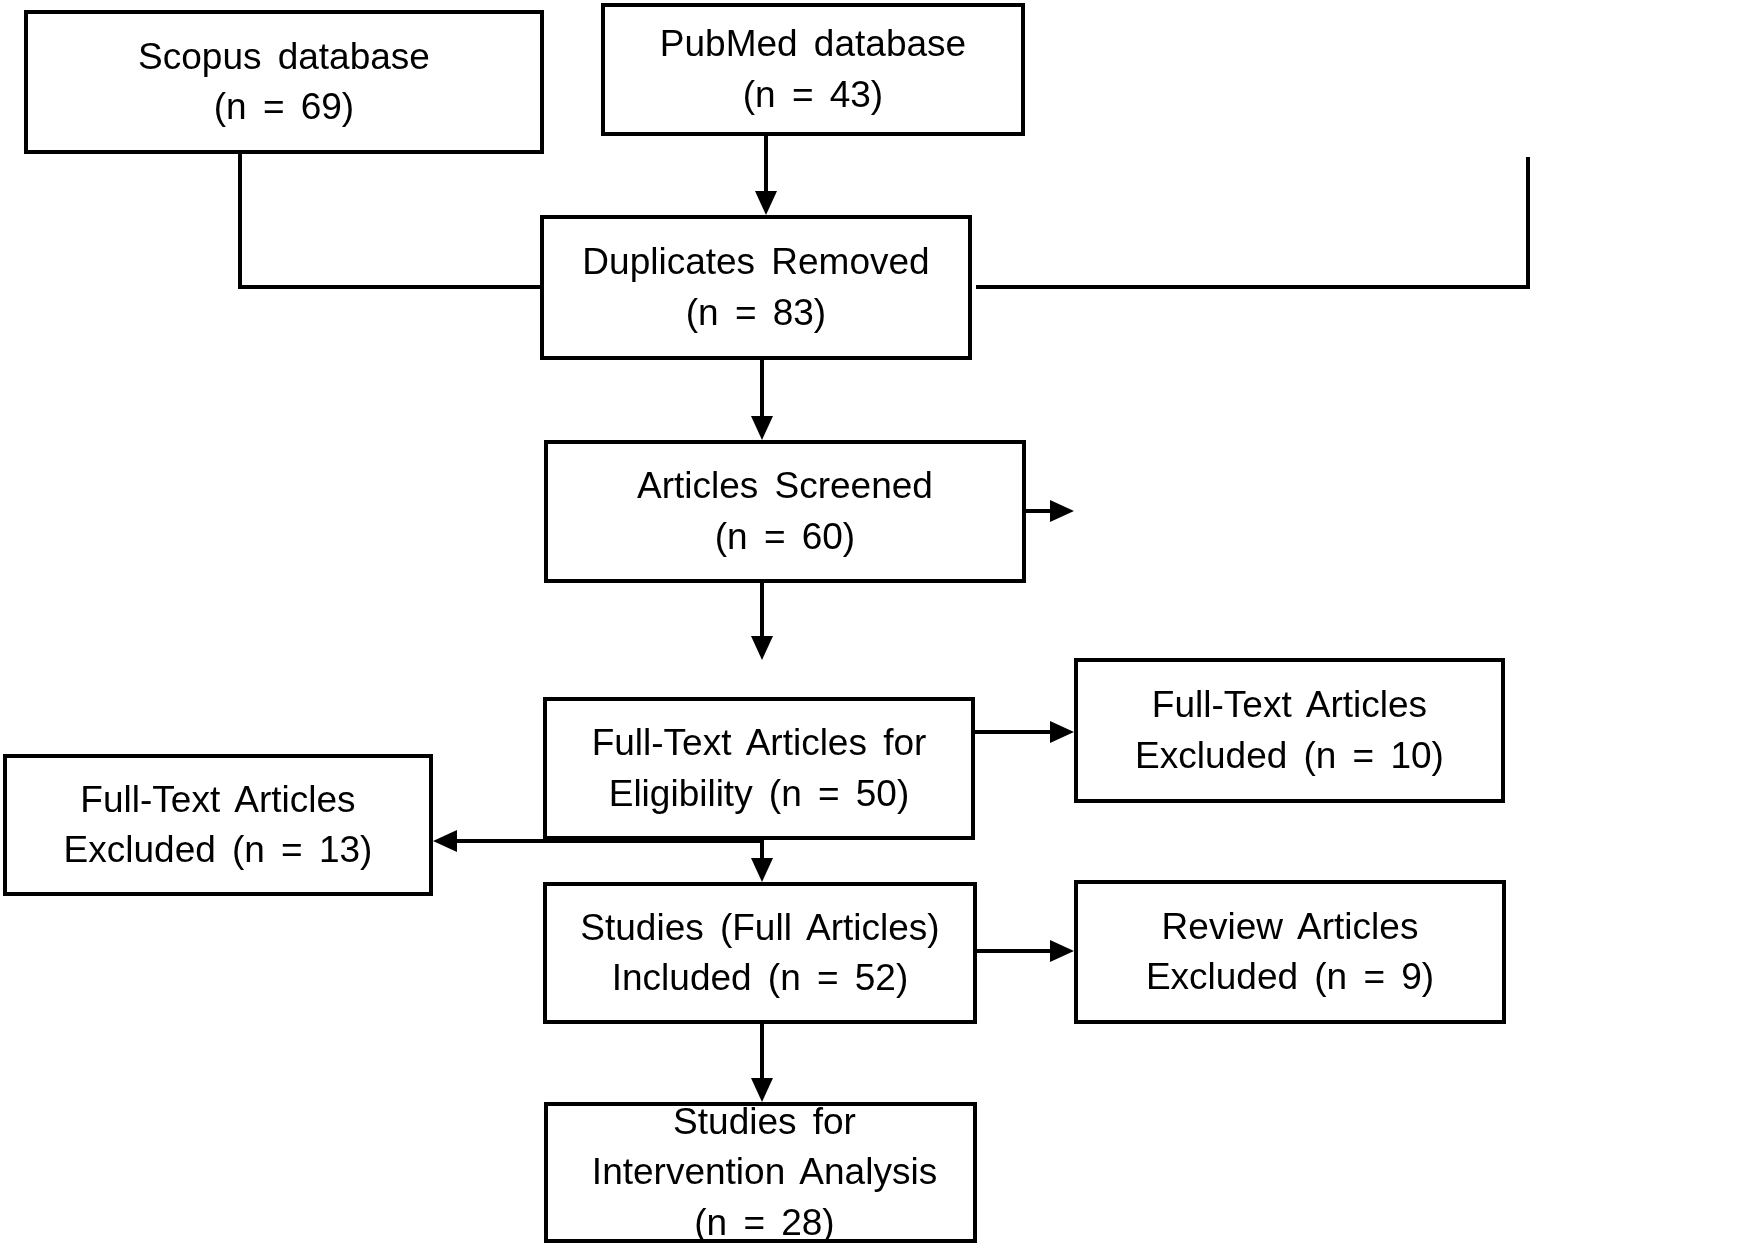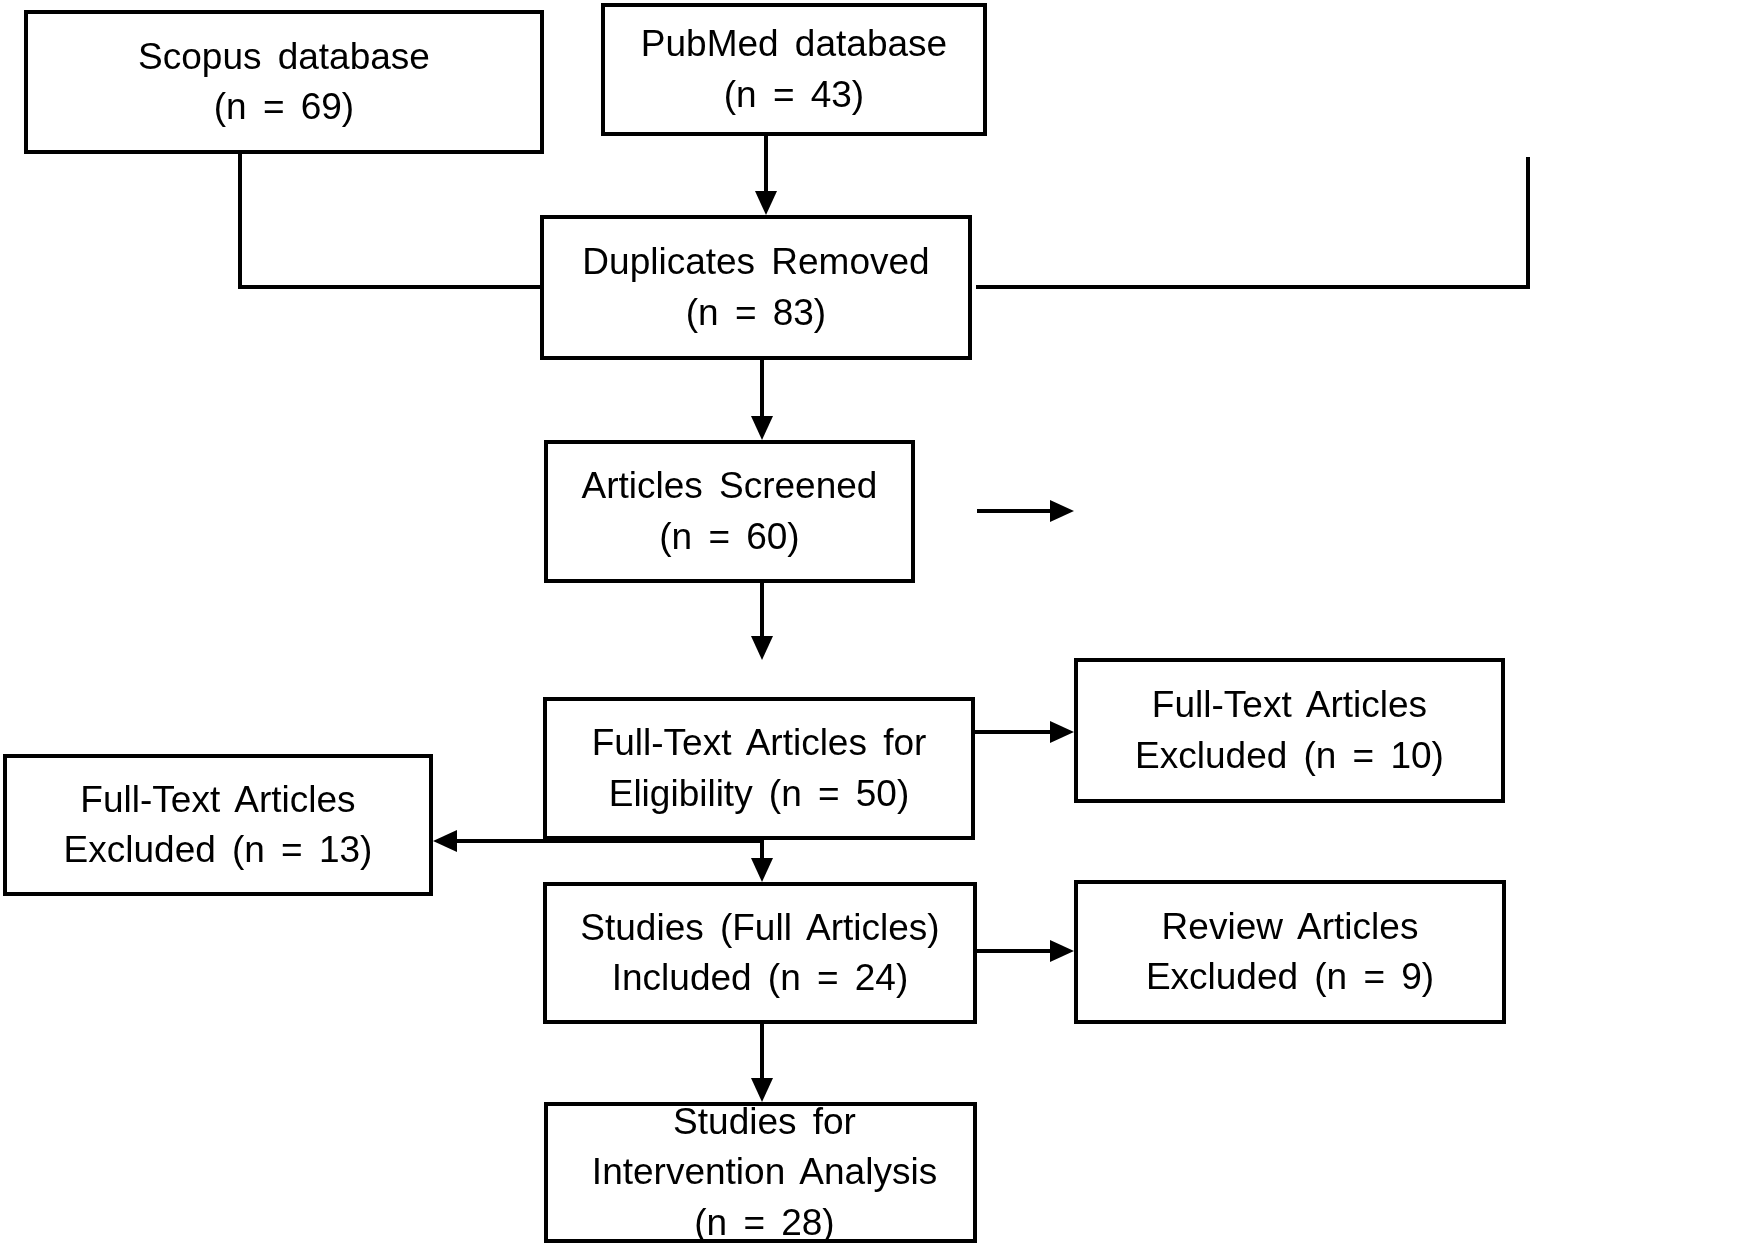--- a/index.html
+++ b/index.html
@@ -25,24 +25,24 @@
     justify-content: center;
     text-align: center;
     font-size: 37px;
     line-height: 1.36;
     word-spacing: 0.16em;
     white-space: pre-line;
     z-index: 2;
   }
   
   #node-scopus       { left: 24px;   top: 10px;   width: 520px; height: 144px; }
-  #node-pubmed       { left: 601px;  top: 3px;    width: 386px; height: 133px; }
+  #node-pubmed       { left: 601px;  top: 3px;    width: 424px; height: 133px; }
   #node-wos          { left: 1313px; top: 11px;   width: 430px; height: 146px; }
   #node-duplicates   { left: 540px;  top: 215px;  width: 432px; height: 145px; }
-  #node-screened     { left: 544px;  top: 440px;  width: 371px; height: 143px; }
+  #node-screened     { left: 544px;  top: 440px;  width: 482px; height: 143px; }
   #node-excluded23   { left: 1074px; top: 439px;  width: 431px; height: 144px; }
   #node-eligibility  { left: 543px;  top: 660px;  width: 432px; height: 143px; margin-top: 37px; }
   #node-excluded10   { left: 1074px; top: 658px;  width: 431px; height: 145px; }
   #node-excluded13   { left: 3px;    top: 754px;  width: 430px; height: 142px; }
   #node-included37   { left: 543px;  top: 882px;  width: 434px; height: 142px; }
   #node-excluded9    { left: 1074px; top: 880px;  width: 432px; height: 144px; }
   #node-intervention { left: 544px;  top: 1102px; width: 433px; height: 141px; padding-left: 8px; }
 
   .line {
     position: absolute;
@@ -108,21 +108,21 @@
 (n = 83)</div>
   <div class="node" id="node-screened">Articles Screened
 (n = 60)</div>
   <div class="node" id="node-eligibility">Full-Text Articles for
 Eligibility (n = 50)</div>
   <div class="node" id="node-excluded10">Full-Text Articles
 Excluded (n = 10)</div>
   <div class="node" id="node-excluded13">Full-Text Articles
 Excluded (n = 13)</div>
   <div class="node" id="node-included37">Studies (Full Articles)
-Included (n = 24)</div>
+Included (n = 52)</div>
   <div class="node" id="node-excluded9">Review Articles
 Excluded (n = 9)</div>
   <div class="node" id="node-intervention">Studies for
 Intervention Analysis
 (n = 28)</div>
 
   <div class="line" id="c-pubmed-v"></div>
   <div class="arrowhead arrow-down" id="c-pubmed-head"></div>
 
   <div class="line" id="c-scopus-v"></div>

